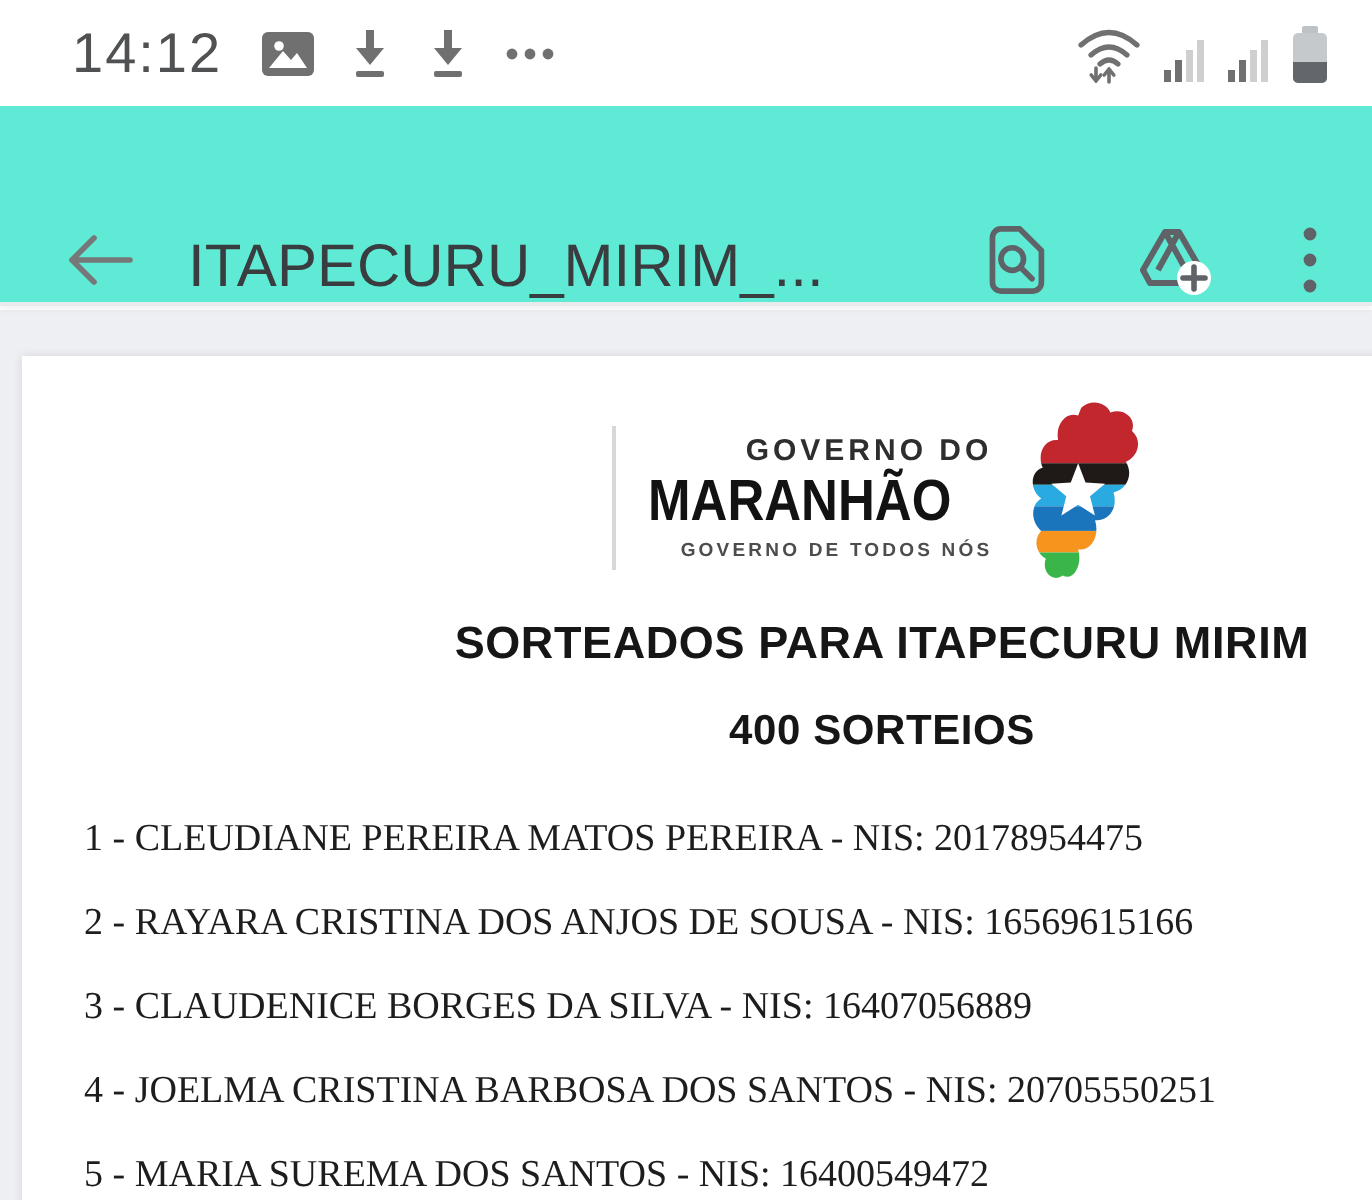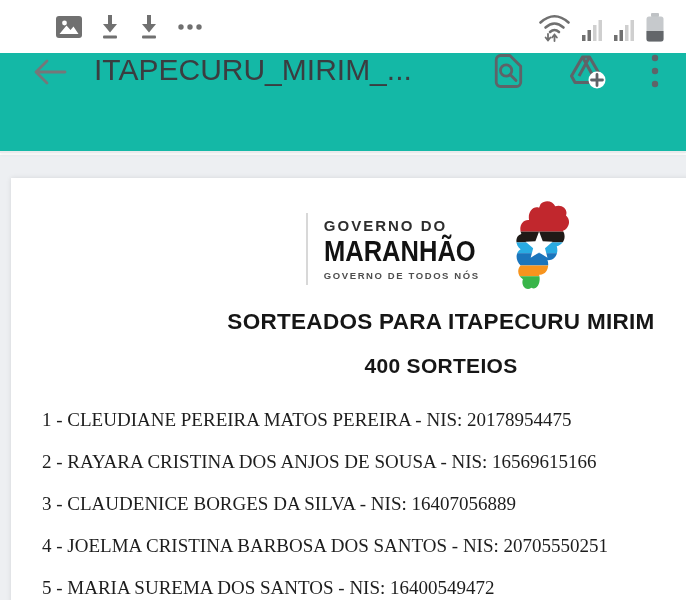--- a/index.html
+++ b/index.html
@@ -15,21 +15,21 @@
     display:flex; align-items:center; padding:0 22px 0 36px;
   }
   .sb-time { font-size:28px; color:#4f5153; letter-spacing:1px; }
   .sb-left { display:flex; align-items:center; gap:17px; margin-left:20px; }
   .sb-right { display:flex; align-items:flex-end; gap:11px; margin-left:auto; }
   .sb-icon { display:flex; align-items:center; }
 
   
   .app-bar {
     position:absolute; top:53px; left:0; right:0; height:100px;
-    background:#14b8a6; display:flex; align-items:flex-start;
+    background:#5eead4; display:flex; align-items:flex-end;
     padding:0 26px 0 30px;
     border-bottom:2px solid #e9eaec;
     box-shadow:0 2px 3px rgba(0,0,0,0.05);
     z-index:2;
   }
   .ab-back { width:40px; height:40px; border:none; background:transparent; cursor:pointer; display:flex; align-items:center; justify-content:center; }
   .ab-title {
     margin-left:24px; flex:1; font-size:30px; color:#3a3d40;
     white-space:nowrap; overflow:hidden;
   }
@@ -44,21 +44,21 @@
   .page {
     position:absolute; left:11px; top:23px; width:860px; height:620px;
     background:#fff; box-shadow:0 0 5px rgba(0,0,0,0.10);
   }
   .logos {
     margin-top:25px; display:flex; justify-content:center; align-items:center; gap:16px; height:92px;
   }
   .logo-mcm { width:134px; height:90px; }
   .logo-divider { width:2px; height:72px; background:#d8d8d8; }
   .logo-gov { display:flex; align-items:center; }
-  .gov-text { display:flex; flex-direction:column; align-items:flex-start; }
+  .gov-text { display:flex; flex-direction:column; align-items:flex-end; }
   .gov-top { font-size:15px; font-weight:bold; color:#2e2e2e; letter-spacing:2px; }
   .gov-main { font-size:29px; font-weight:bold; color:#121212; letter-spacing:0px;
               transform:scaleX(0.88); transform-origin:left center; margin:1px 0 2px; }
   .gov-tag { font-size:9.5px; font-weight:bold; color:#4d4d4d; letter-spacing:1.6px; }
   .gov-map { margin-left:0px; }
 
   .doc-heading {
     margin-top:14px; text-align:center;
     font-size:22.5px; font-weight:bold; color:#161616; letter-spacing:0.3px;
   }
@@ -71,20 +71,21 @@
     font-family:"Liberation Serif", serif;
     font-size:19px; color:#1d1d1d; margin-bottom:20px; white-space:nowrap;
   }
 </style>
 </head>
 <body>
 
 <div class="screen">
 
   <div class="status-bar">
+    <span class="sb-time">14:12</span>
 
     <div class="sb-left">
       <span class="sb-icon">
         <svg width="26" height="22" viewBox="0 0 26 22">
             <rect x="0" y="0" width="26" height="22" rx="3" fill="#707070"></rect>
             <circle cx="8.5" cy="7" r="2.4" fill="#fff"></circle>
             <polygon points="3.5,18 10.5,9.5 14.5,14 17.5,10.5 22.5,18" fill="#fff"></polygon>
           </svg>
       </span>
       <span class="sb-icon">

